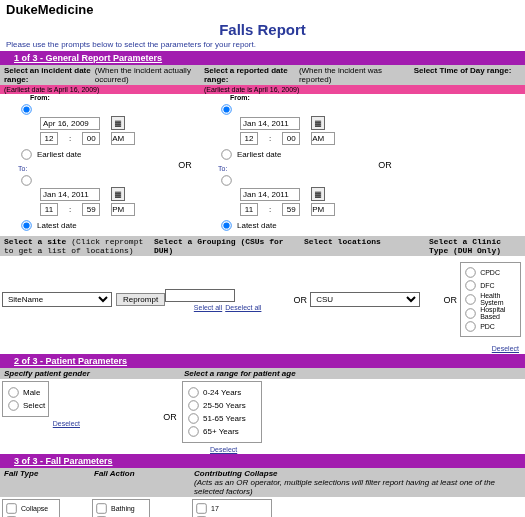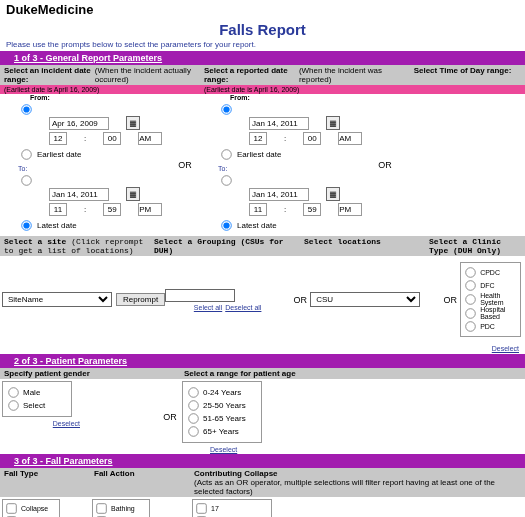--- a/index.html
+++ b/index.html
@@ -40,21 +40,21 @@
     font-size: 8px;
     font-weight: bold;
   }
   .label-strip > div { padding: 1px 4px; font-family: Liberation Mono, monospace; }
   .small { font-size: 7px; }
   .date-group { padding: 2px 4px 4px; }
   .from-lbl { font-size: 7px; padding-left: 30px; font-weight: bold; }
   .to-lbl { font-size: 7px; color: #2a3a9a; padding-left: 18px; }
   .radio-row { display: flex; align-items: center; gap: 2px; margin-left: 16px; }
   .radio-row input { margin: 0 2px 0 0; transform: scale(0.8); }
-  .dt-row { display: flex; align-items: center; gap: 17px; margin-left: 45px; }
+  .dt-row { display: flex; align-items: center; gap: 11px; margin-left: 36px; }
   .dt-input {
     font-size: 8px; padding: 1px 2px; width: 60px;
     border: 1px solid #999; background: #fff;
   }
   .time-input { width: 18px; text-align: center; font-size: 8px; padding: 1px 0; border: 1px solid #999; }
   .ampm { width: 24px; font-size: 8px; padding: 1px 0; border: 1px solid #999; }
   .cal-ico {
     width: 14px; height: 14px; border: 1px solid #666; background: #eee;
     display: inline-flex; align-items: center; justify-content: center; font-size: 8px;
   }
@@ -63,21 +63,21 @@
     font-size: 8px; border: 1px solid #666; background: #fff; padding: 1px;
   }
   .tod { width: 70px; }
   .sitesel { width: 110px; }
   .btn {
     font-size: 8px; padding: 1px 6px; border: 1px solid #888; background: #e6e6e6;
   }
   .linklike { color: #2a3a9a; text-decoration: underline; font-size: 7px; cursor: pointer; }
   .deselect-right { text-align: right; padding: 1px 6px; }
   .two-bar { background: #c7c7c7; display: flex; font-size: 8px; font-weight: bold; }
-  .two-bar > div { padding: 1px 4px; }
+  .two-bar > div { padding: 1px 4px; font-style: italic; }
   .fieldset { border: 1px solid #999; padding: 4px; margin: 2px; }
   .chk-row, .opt-row { display:flex; align-items:center; gap:3px; }
   .chk-row input, .opt-row input { margin:0; transform: scale(0.8); }
   .listbox {
     border: 1px solid #999; background: #fff; width: 58px; height: 70px;
     overflow-y: scroll; padding: 2px; font-size: 7px;
   }
   .listbox .chk-row { white-space: nowrap; overflow: hidden; }
   .csu-box { display:flex; align-items:center; gap:4px; }
   .csu-input { width:110px; font-size:8px; border:1px solid #666; }
@@ -259,21 +259,21 @@
 </div>
 <div class="deselect-right"><span class="linklike">Deselect</span></div>
 
 <div class="section-hdr">2 of 3 - Patient Parameters</div>
 <div class="two-bar">
   <div style="flex:0 0 180px">Specify patient gender</div>
   <div style="flex:1 1 auto">Select a range for patient age</div>
 </div>
 <div class="cols">
   <div style="flex:0 0 160px">
-    <div class="fieldset" style="width:70px">
+    <div class="fieldset" style="width:47px">
       <div class="opt-row">
           <input type="radio" name="g" style="">
           <span>Male</span>
         </div>
       <div class="opt-row">
           <input type="radio" name="g" style="">
           <span>Select</span>
         </div>
     </div>
     <div style="text-align:right; padding-right:80px"><span class="linklike">Deselect</span></div>

